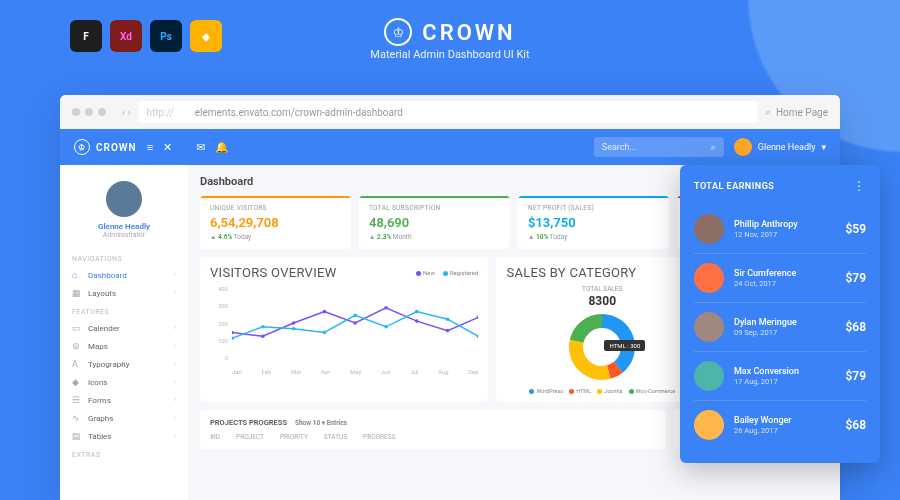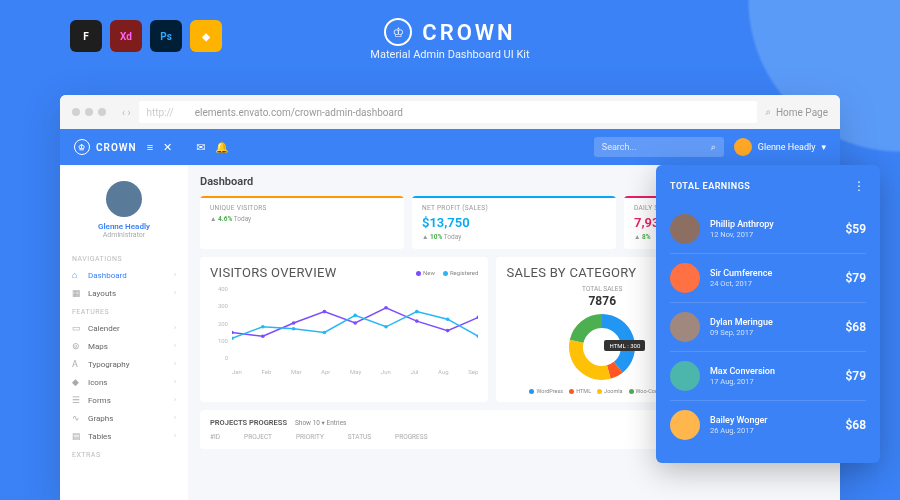--- a/index.html
+++ b/index.html
@@ -64,26 +64,26 @@
 .plot{position:absolute;left:22px;right:0;top:0;bottom:14px}
 .x-axis{position:absolute;left:22px;right:0;bottom:0;display:flex;justify-content:space-between;font-size:6px;color:#bbb}
 .donut-wrap{text-align:center;position:relative}
 .donut-label{font-size:6.5px;color:#999;margin-bottom:1px}
 .donut-val{font-size:12px;font-weight:700;color:#333;margin-bottom:4px}
 .donut{width:70px;height:70px;margin:0 auto;position:relative}
 .tooltip{position:absolute;right:-8px;top:28px;background:#333;color:#fff;font-size:6px;padding:2px 5px;border-radius:2px}
 .donut-legend{display:flex;gap:6px;justify-content:center;margin-top:6px;font-size:5.5px;color:#888;flex-wrap:wrap}
 .prog-card{background:#fff;border-radius:4px;padding:8px 10px}
 .prog-head{display:flex;align-items:flex-end;font-size:7.5px;font-weight:600;color:#555;margin-bottom:6px}
-.prog-ctrl{margin-left:8px;font-size:6.5px;color:#888;font-weight:400}
-.prog-th{display:flex;font-size:6.5px;color:#aaa;gap:24px}
+.prog-ctrl{margin-left:8px;font-size:6.5px;color:#888;font-weight:700}
+.prog-th{display:flex;font-size:6.5px;color:#aaa;gap:16px}
 .inbox-card{flex:.5;background:#fff;border-radius:4px;padding:8px}
 .inbox-title{font-size:7.5px;font-weight:600;color:#555;margin-bottom:6px}
 .inbox-av{width:22px;height:22px;border-radius:50%;margin-bottom:4px}
-.earnings-panel{position:absolute;right:20px;top:165px;width:224px;background:#3b82f6;border-radius:6px;padding:14px;color:#fff;box-shadow:0 8px 30px rgba(0,0,0,.25)}
+.earnings-panel{position:absolute;right:20px;top:165px;width:200px;background:#3b82f6;border-radius:6px;padding:14px;color:#fff;box-shadow:0 8px 30px rgba(0,0,0,.25)}
 .ep-head{display:flex;align-items:center;margin-bottom:12px}
 .ep-title{font-size:9px;font-weight:600;letter-spacing:.5px}
 .ep-more{margin-left:auto;font-size:12px;letter-spacing:1px}
 .ep-row{display:flex;align-items:center;padding:9px 0;border-bottom:1px solid rgba(255,255,255,.15)}
 .ep-row:last-child{border:none}
 .ep-av{width:30px;height:30px;border-radius:50%;margin-right:10px;flex-shrink:0}
 .ep-info{flex:1}
 .ep-name{font-size:9px;font-weight:500}
 .ep-date{font-size:7.5px;opacity:.75;margin-top:1px}
 .ep-amt{font-size:12px;font-weight:600}
@@ -213,21 +213,28 @@
     <div class="main">
       <div class="pg-head">
         <div class="pg-title">Dashboard</div>
         <div class="crumbs">Crown  ›  Dashboard</div>
       </div>
 
       <div class="stat-row" id="stat-row">
           <div class="stat-card">
             <div class="stat-bar" style="background:#ff9800"></div>
             <div class="stat-label">UNIQUE VISITORS</div>
+            <div class="stat-value" style="color:#ff9800">6,54,29,708</div>
             <div class="stat-delta">▲ <b>4.6%</b> Today</div>
+          </div>
+          <div class="stat-card">
+            <div class="stat-bar" style="background:#4caf50"></div>
+            <div class="stat-label">TOTAL SUBSCRIPTION</div>
+            <div class="stat-value" style="color:#4caf50">48,690</div>
+            <div class="stat-delta">▲ <b>2.3%</b> Month</div>
           </div>
           <div class="stat-card">
             <div class="stat-bar" style="background:#03a9f4"></div>
             <div class="stat-label">NET PROFIT (SALES)</div>
             <div class="stat-value" style="color:#03a9f4">$13,750</div>
             <div class="stat-delta">▲ <b>10%</b> Today</div>
           </div>
           <div class="stat-card">
             <div class="stat-bar" style="background:#e91e63"></div>
             <div class="stat-label">DAILY SALES</div>
@@ -288,21 +295,21 @@
               </div>
           </div>
         </div>
 
         <div class="chart-card mid">
           <div class="chart-head">
             <div class="chart-title">SALES BY CATEGORY</div>
           </div>
           <div class="donut-wrap">
             <div class="donut-label">TOTAL SALES</div>
-            <div class="donut-val">7876</div>
+            <div class="donut-val">8300</div>
             <div class="donut"><svg id="donut-svg" width="70" height="70" viewBox="0 0 70 70">
                   <path d="M 35 9 A 26 26 0 0 1 51.25644806708413 55.29107922812872" fill="none" stroke="#2196f3" stroke-width="14"></path>
                   <path d="M 51.25644806708413 55.29107922812872 A 26 26 0 0 1 41.79522109529103 60.096313878060094" fill="none" stroke="#ff5722" stroke-width="14"></path>
                   <path d="M 41.79522109529103 60.096313878060094 A 26 26 0 0 1 9.626086484833536 29.328623365984875" fill="none" stroke="#ffc107" stroke-width="14"></path>
                   <path d="M 9.626086484833536 29.328623365984875 A 26 26 0 0 1 34.99999999999999 9" fill="none" stroke="#4caf50" stroke-width="14"></path>
                 </svg>
               <div class="tooltip">HTML : 300</div>
             </div>
             <div class="donut-legend" id="donut-legend">
                 <span><span class="lg-dot" style="background:#2196f3"></span>WordPress</span>

